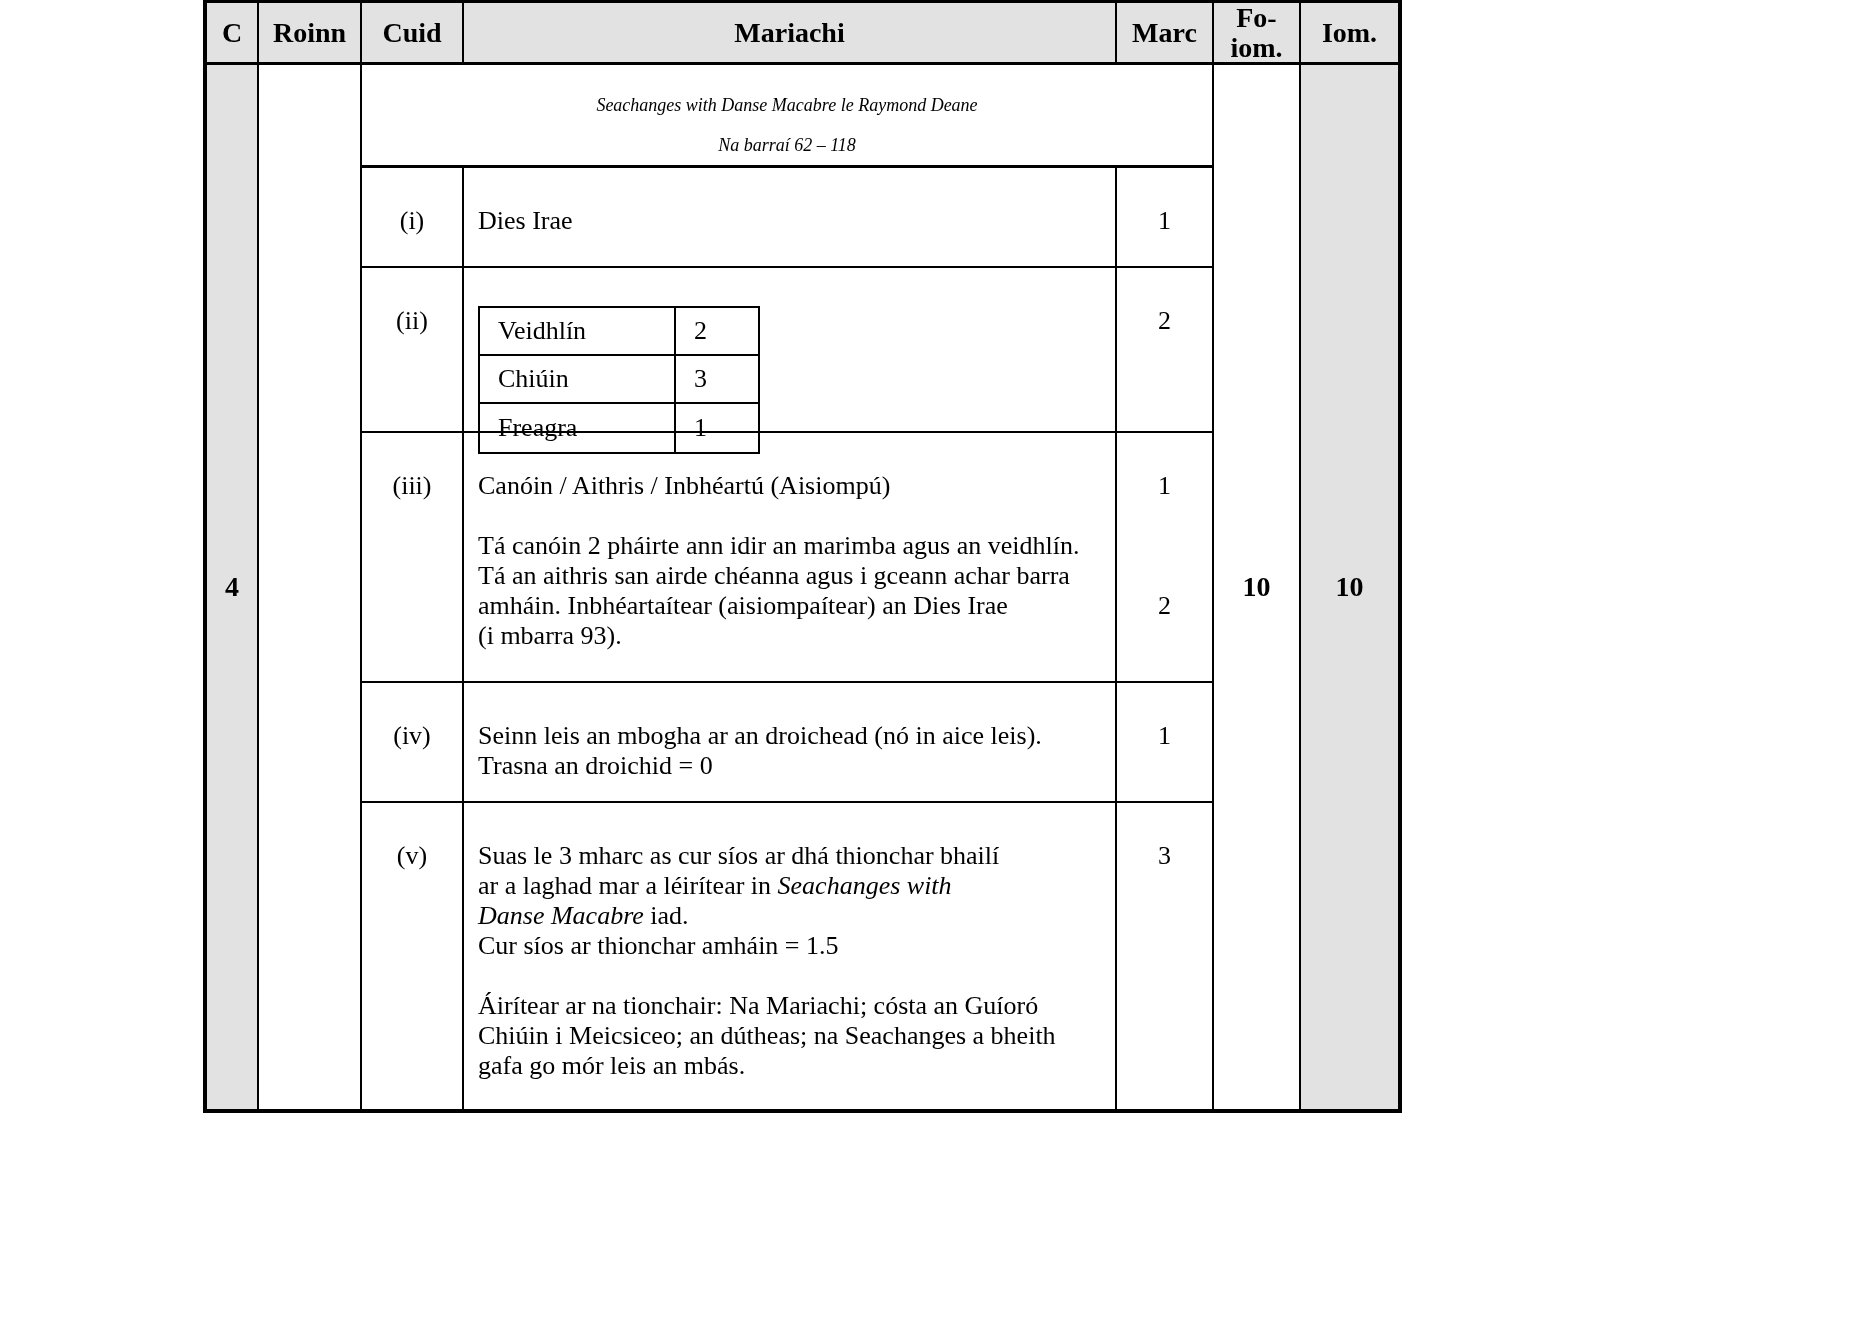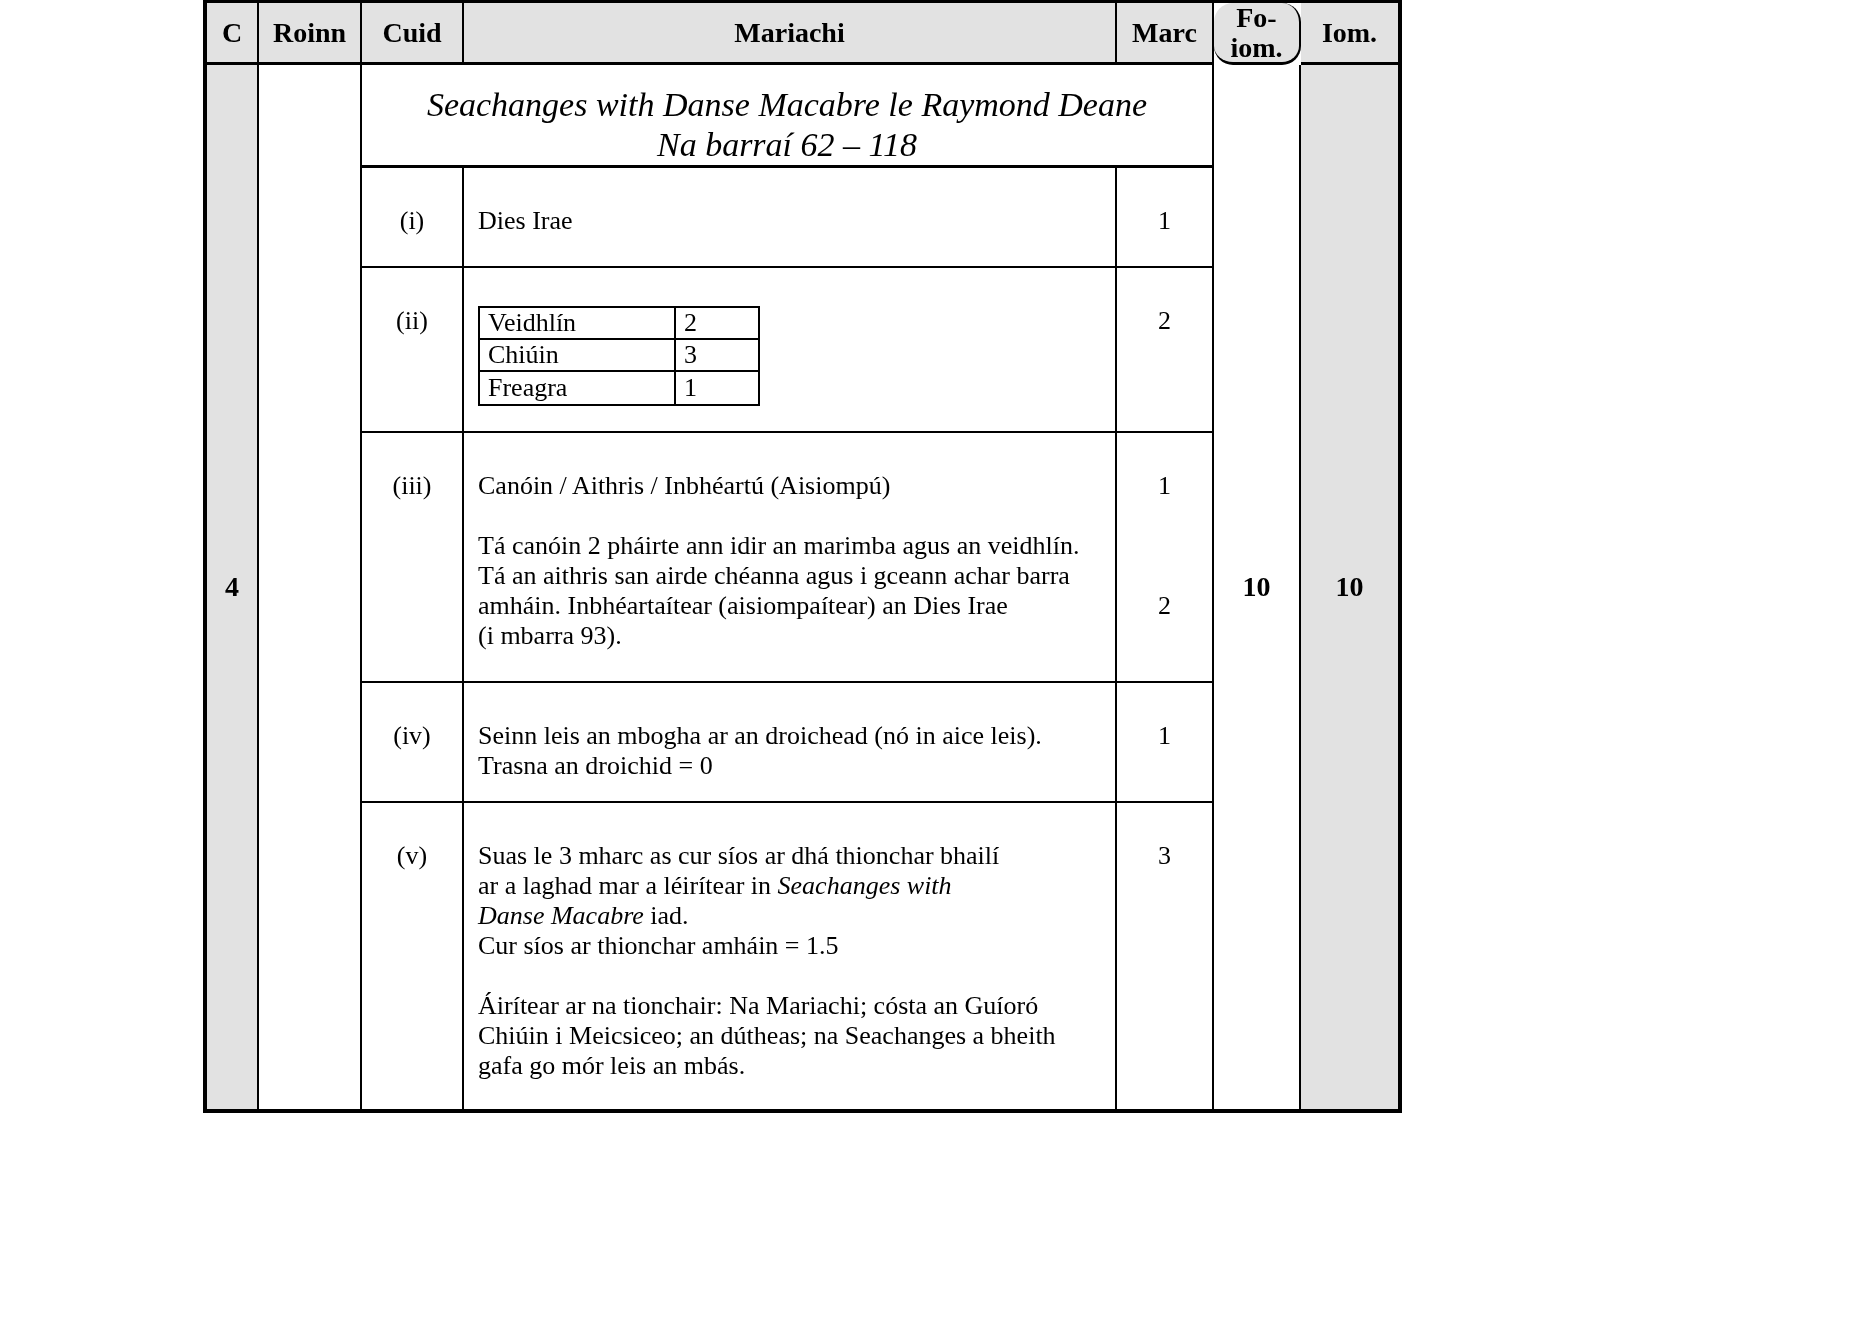--- a/index.html
+++ b/index.html
@@ -34,45 +34,45 @@
   .head {
     background: #e2e2e2;
     font-weight: bold;
     font-size: 28px;
     line-height: 30px;
     display: flex;
     align-items: center;
     justify-content: center;
     text-align: center;
   }
-  .prelines { white-space: pre-line; border-radius: 19px; }
+  .prelines { white-space: pre-line; }
   .shaded { background: #e2e2e2; }
   .vcenter { display: flex; align-items: center; justify-content: center; }
   .big-num { font-weight: bold; font-size: 28px; }
   .title-cell {
     text-align: center;
     font-style: italic;
     padding-top: 20px;
     line-height: 40px;
-    font-size: 34px;
+    font-size: 18px;
   }
   .cuid-cell { text-align: center; padding-top: 38px; line-height: 30px; }
   .freagra-cell { padding: 38px 8px 0 14px; line-height: 30px; font-family: Liberation Serif, serif; }
   .marc-cell { text-align: center; padding-top: 38px; line-height: 30px; }
   .para { margin-top: 30px; }
   .marc-gap { margin-top: 90px; }
   .inst-table {
     display: grid;
     grid-template-columns: 196px 82px;
     width: max-content;
     border: 2px solid #000000;
   }
   .inst-cell {
-    height: 32px;
-    padding-left: 8px;
+    height: 48px;
+    padding-left: 18px;
     display: flex;
     align-items: center;
     border-bottom: 2px solid #000000;
   }
   .inst-name { border-right: 2px solid #000000; }
   .inst-last { border-bottom: none; }
   em { font-style: italic; }
 </style>
 </head>
 <body>

